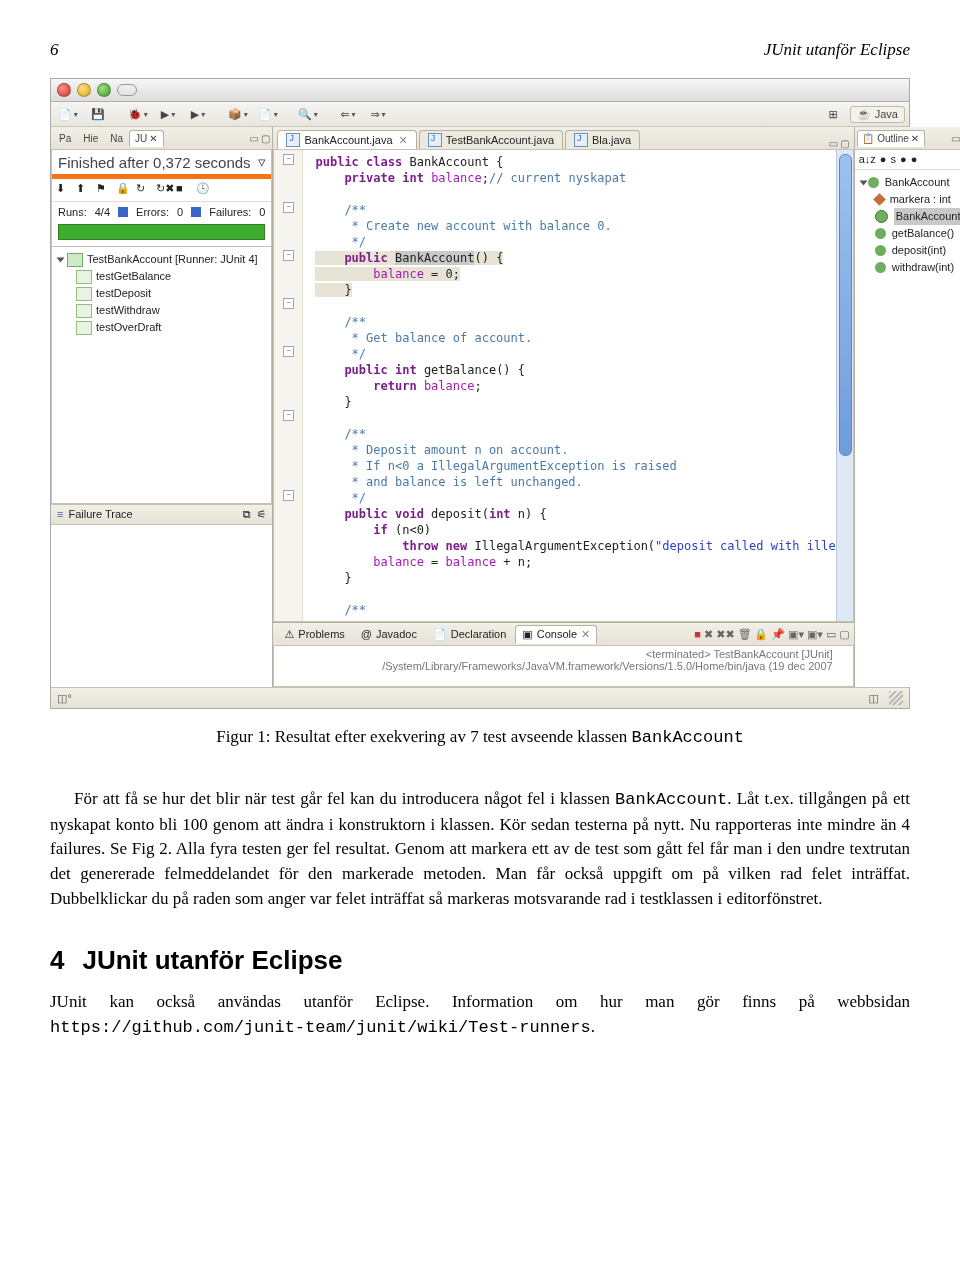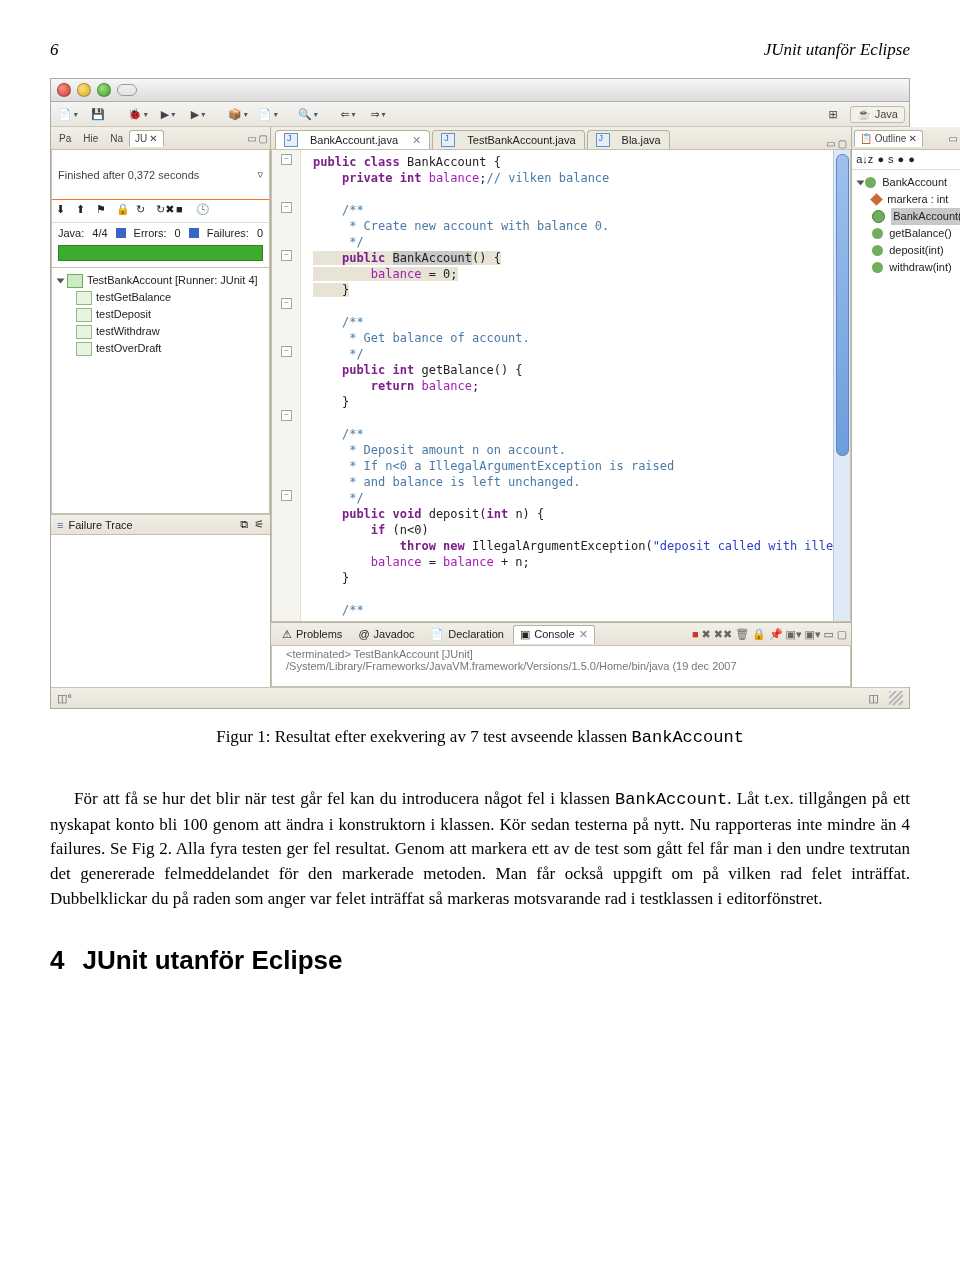--- a/index.html
+++ b/index.html
@@ -68,40 +68,40 @@
 
   .workbench{display:flex;height:560px;background:#efefef;}
   
   .left-col{width:230px;border-right:1px solid #b6b1a3;display:flex;flex-direction:column;background:#f2f0e9;}
   .view-tabs{display:flex;align-items:center;height:22px;background:linear-gradient(#f2efe7,#e6e2d7);border-bottom:1px solid #c6c1b3;padding:0 2px;gap:0;}
   .view-tab{padding:2px 5px;border:1px solid transparent;border-radius:3px 3px 0 0;font-size:10px;color:#444;display:flex;align-items:flex-start;gap:2px;}
   .view-tab.active{background:#fff;border-color:#b6b1a3;border-bottom-color:#fff;}
   .view-ctl{margin-left:auto;display:flex;gap:2px;font-size:10px;color:#666;}
   .view-body{background:#fff;border:1px solid #c6c1b3;border-top:0;flex:0 0 auto;}
   .view-body.grow{flex:1 1 auto;overflow:hidden;}
-  .junit-status{padding:18px 6px;font-size:11px;color:#444;border-bottom:1px solid #f97316;display:flex;align-items:center;gap:6px;}
+  .junit-status{padding:3px 6px;font-size:15px;color:#444;border-bottom:5px solid #f97316;display:flex;align-items:center;gap:6px;}
   .junit-tools{display:flex;gap:4px;padding:3px 4px;border-bottom:1px solid #e0ddD3;}
   .jt{width:16px;height:16px;display:inline-block;}
   .runs-row{display:flex;align-items:center;gap:8px;padding:4px 6px;font-size:11px;}
   .runs-row .sq-blue{width:10px;height:10px;background:#3a64c7;display:inline-block;}
   .runs-row .sq-blue2{width:10px;height:10px;background:#3a64c7;display:inline-block;}
   .green-bar{height:14px;background:#3cab2e;margin:2px 6px 6px 6px;border:1px solid #2d8222;}
   .tree{padding:4px 4px 4px 6px;font-size:11px;line-height:17px;}
   .tree .row{display:flex;align-items:center;gap:4px;}
   .tri{display:inline-block;width:0;height:0;border-left:5px solid #555;border-top:4px solid transparent;border-bottom:4px solid transparent;transform:rotate(90deg);}
   .ticon{width:14px;height:12px;display:inline-block;background:#cde9c6;border:1px solid #6fae5c;}
   .tticon{width:14px;height:12px;display:inline-block;background:#e8f3e3;border:1px solid #8ebd7d;}
   .pane-label{display:flex;align-items:center;gap:6px;padding:3px 6px;background:linear-gradient(#f2efe7,#e6e2d7);border-top:1px solid #c6c1b3;border-bottom:1px solid #c6c1b3;font-size:11px;}
   .pane-label .bars{color:#4a5fa8;letter-spacing:-1px;}
   .ftrace{flex:1;background:#fff;}
 
   
   .center-col{flex:1;display:flex;flex-direction:column;background:#efefef;}
   .editor-tabs{display:flex;align-items:flex-end;height:22px;background:linear-gradient(#f2efe7,#e6e2d7);border-bottom:1px solid #c6c1b3;padding:0 4px;gap:2px;}
-  .etab{display:flex;align-items:center;gap:12px;padding:2px 8px;border:1px solid #b6b1a3;border-bottom:none;background:#ece9df;border-radius:4px 4px 0 0;font-size:11px;}
+  .etab{display:flex;align-items:center;gap:4px;padding:2px 8px;border:1px solid #b6b1a3;border-bottom:none;background:#ece9df;border-radius:4px 4px 0 0;font-size:11px;}
   .etab.active{background:#fff;}
   .etab .x{color:#888;margin-left:2px;}
   .jicon{width:12px;height:12px;display:inline-block;background:#e5effa;border:1px solid #6a8fc0;position:relative;}
   .jicon::after{content:"J";position:absolute;left:2px;top:-1px;font-size:9px;color:#3a64c7;font-family:Arial;}
   .editor-area{flex:1;display:flex;background:#fff;border:1px solid #c6c1b3;border-top:none;overflow:hidden;}
   .gutter{width:28px;background:#f6f4ee;border-right:1px solid #e1ddd1;position:relative;}
   .gutter .fold{position:absolute;left:9px;width:9px;height:9px;border:1px solid #9aa;background:#fff;font-size:8px;line-height:8px;text-align:center;color:#678;}
   .code{flex:1;font-family:Monaco,Consolas,monospace;font-size:12px;line-height:16px;padding:4px 0 4px 12px;white-space:pre;color:#222;overflow:hidden;}
   .kw{color:#7c1f8a;font-weight:bold;}
   .field{color:#a21caf;}
@@ -111,21 +111,21 @@
   .code .sel{background:#c9c9c9;}
   .vscroll{width:16px;background:#dfe8f5;border-left:1px solid #b8c6de;position:relative;}
   .vthumb{position:absolute;left:2px;top:4px;width:11px;height:300px;background:linear-gradient(#9ec1ef,#6e9ddd);border:1px solid #5e87c2;border-radius:6px;}
 
   .bottom-panel{height:64px;border-top:1px solid #b6b1a3;display:flex;flex-direction:column;background:#f2f0e9;}
   .btabs{display:flex;align-items:center;height:22px;background:linear-gradient(#f2efe7,#e6e2d7);border-bottom:1px solid #c6c1b3;padding:0 4px;gap:2px;}
   .btab{display:flex;align-items:center;gap:4px;padding:2px 6px;font-size:11px;border:1px solid transparent;border-radius:3px 3px 0 0;}
   .btab.active{background:#fff;border-color:#b6b1a3;border-bottom-color:#fff;}
   .btab .x{color:#888;}
   .bicons{margin-left:auto;display:flex;gap:3px;font-size:11px;color:#666;}
-  .console-body{flex:1;background:#fff;border:1px solid #c6c1b3;border-top:none;padding:2px 14px;font-size:11px;color:#777;}
+  .console-body{flex:1;background:#fff;border:1px solid #c6c1b3;border-top:none;padding:2px 20px;font-size:11px;color:#777;text-align:right;}
 
   
   .right-col{width:180px;border-left:1px solid #b6b1a3;display:flex;flex-direction:column;background:#f2f0e9;}
   .outline-tools{display:flex;gap:4px;padding:3px 4px;border-bottom:1px solid #e0ddD3;background:#fff;}
   .otree{flex:1;background:#fff;padding:4px 4px 4px 6px;font-size:11px;line-height:17px;}
   .oclass{width:11px;height:11px;border-radius:50%;background:#6fae5c;display:inline-block;margin-right:4px;}
   .ofield{width:9px;height:9px;background:#c76b3a;display:inline-block;margin-right:4px;transform:rotate(45deg);}
   .octor{width:11px;height:11px;border-radius:50%;background:#6fae5c;border:1px solid #3d7a2b;display:inline-block;margin-right:4px;}
   .ometh{width:11px;height:11px;border-radius:50%;background:#6fae5c;display:inline-block;margin-right:4px;}
   .osel{background:#c9c9c9;padding:0 2px;}
@@ -218,21 +218,21 @@
             <span class="jt">⬇</span>
             <span class="jt">⬆</span>
             <span class="jt">⚑</span>
             <span class="jt">🔒</span>
             <span class="jt">↻</span>
             <span class="jt">↻✖</span>
             <span class="jt">■</span>
             <span class="jt">🕓</span>
           </div>
           <div class="runs-row">
-            <span>Java:</span>
+            <span>Runs:</span>
               <span>4/4</span>
             <span class="sq-blue"></span>
               <span>Errors:</span>
               <span>0</span>
             <span class="sq-blue2"></span>
               <span>Failures:</span>
               <span>0</span>
           </div>
           <div class="green-bar"></div>
         </div>
@@ -295,21 +295,21 @@
           <div class="gutter">
             <span class="fold" style="top:4px">−</span>
             <span class="fold" style="top:52px">−</span>
             <span class="fold" style="top:100px">−</span>
             <span class="fold" style="top:148px">−</span>
             <span class="fold" style="top:196px">−</span>
             <span class="fold" style="top:260px">−</span>
             <span class="fold" style="top:340px">−</span>
           </div>
 <div class="code"><span class="kw">public</span> <span class="kw">class</span> BankAccount {
-    <span class="kw">private</span> <span class="kw">int</span> <span class="field">balance</span>;<span class="com">// vilken balance</span>
+    <span class="kw">private</span> <span class="kw">int</span> <span class="field">balance</span>;<span class="com">// current nyskapat</span>
 
     <span class="com">/**</span>
     <span class="com"> * Create new account with balance 0.</span>
     <span class="com"> */</span>
 <span class="hl">    <span class="kw">public</span> <span class="sel">BankAccount</span>() {</span>
 <span class="hl">        <span class="field">balance</span> = 0;</span>
 <span class="hl">    }</span>
 
     <span class="com">/**</span>
     <span class="com"> * Get balance of account.</span>
@@ -420,13 +420,16 @@
   </div>
 
   <p class="para">
     <span>För att få se hur det blir när test går fel kan du introducera något fel i klassen </span><span class="mono">BankAccount</span><span>. Låt t.ex. tillgången på ett nyskapat konto bli 100 genom att ändra i konstruktorn i klassen. Kör sedan testerna på nytt. Nu rapporteras inte mindre än 4 failures. Se Fig 2. Alla fyra testen ger fel resultat. Genom att markera ett av de test som gått fel får man i den undre textrutan det genererade felmeddelandet för den markerade metoden. Man får också uppgift om på vilken rad felet inträffat. Dubbelklickar du på raden som anger var felet inträffat så markeras motsvarande rad i testklassen i editorfönstret.</span>
   </p>
 
   <h2 class="sec">
     <span class="num">4</span><span>JUnit utanför Eclipse</span>
   </h2>
 
+  <p class="para noindent">
+    <span>JUnit kan också användas utanför Eclipse. Information om hur man gör finns på webbsidan </span><span class="url">https://github.com/junit-team/junit/wiki/Test-runners</span><span>.</span>
+  </p>
 </div>
 
 </body></html>

